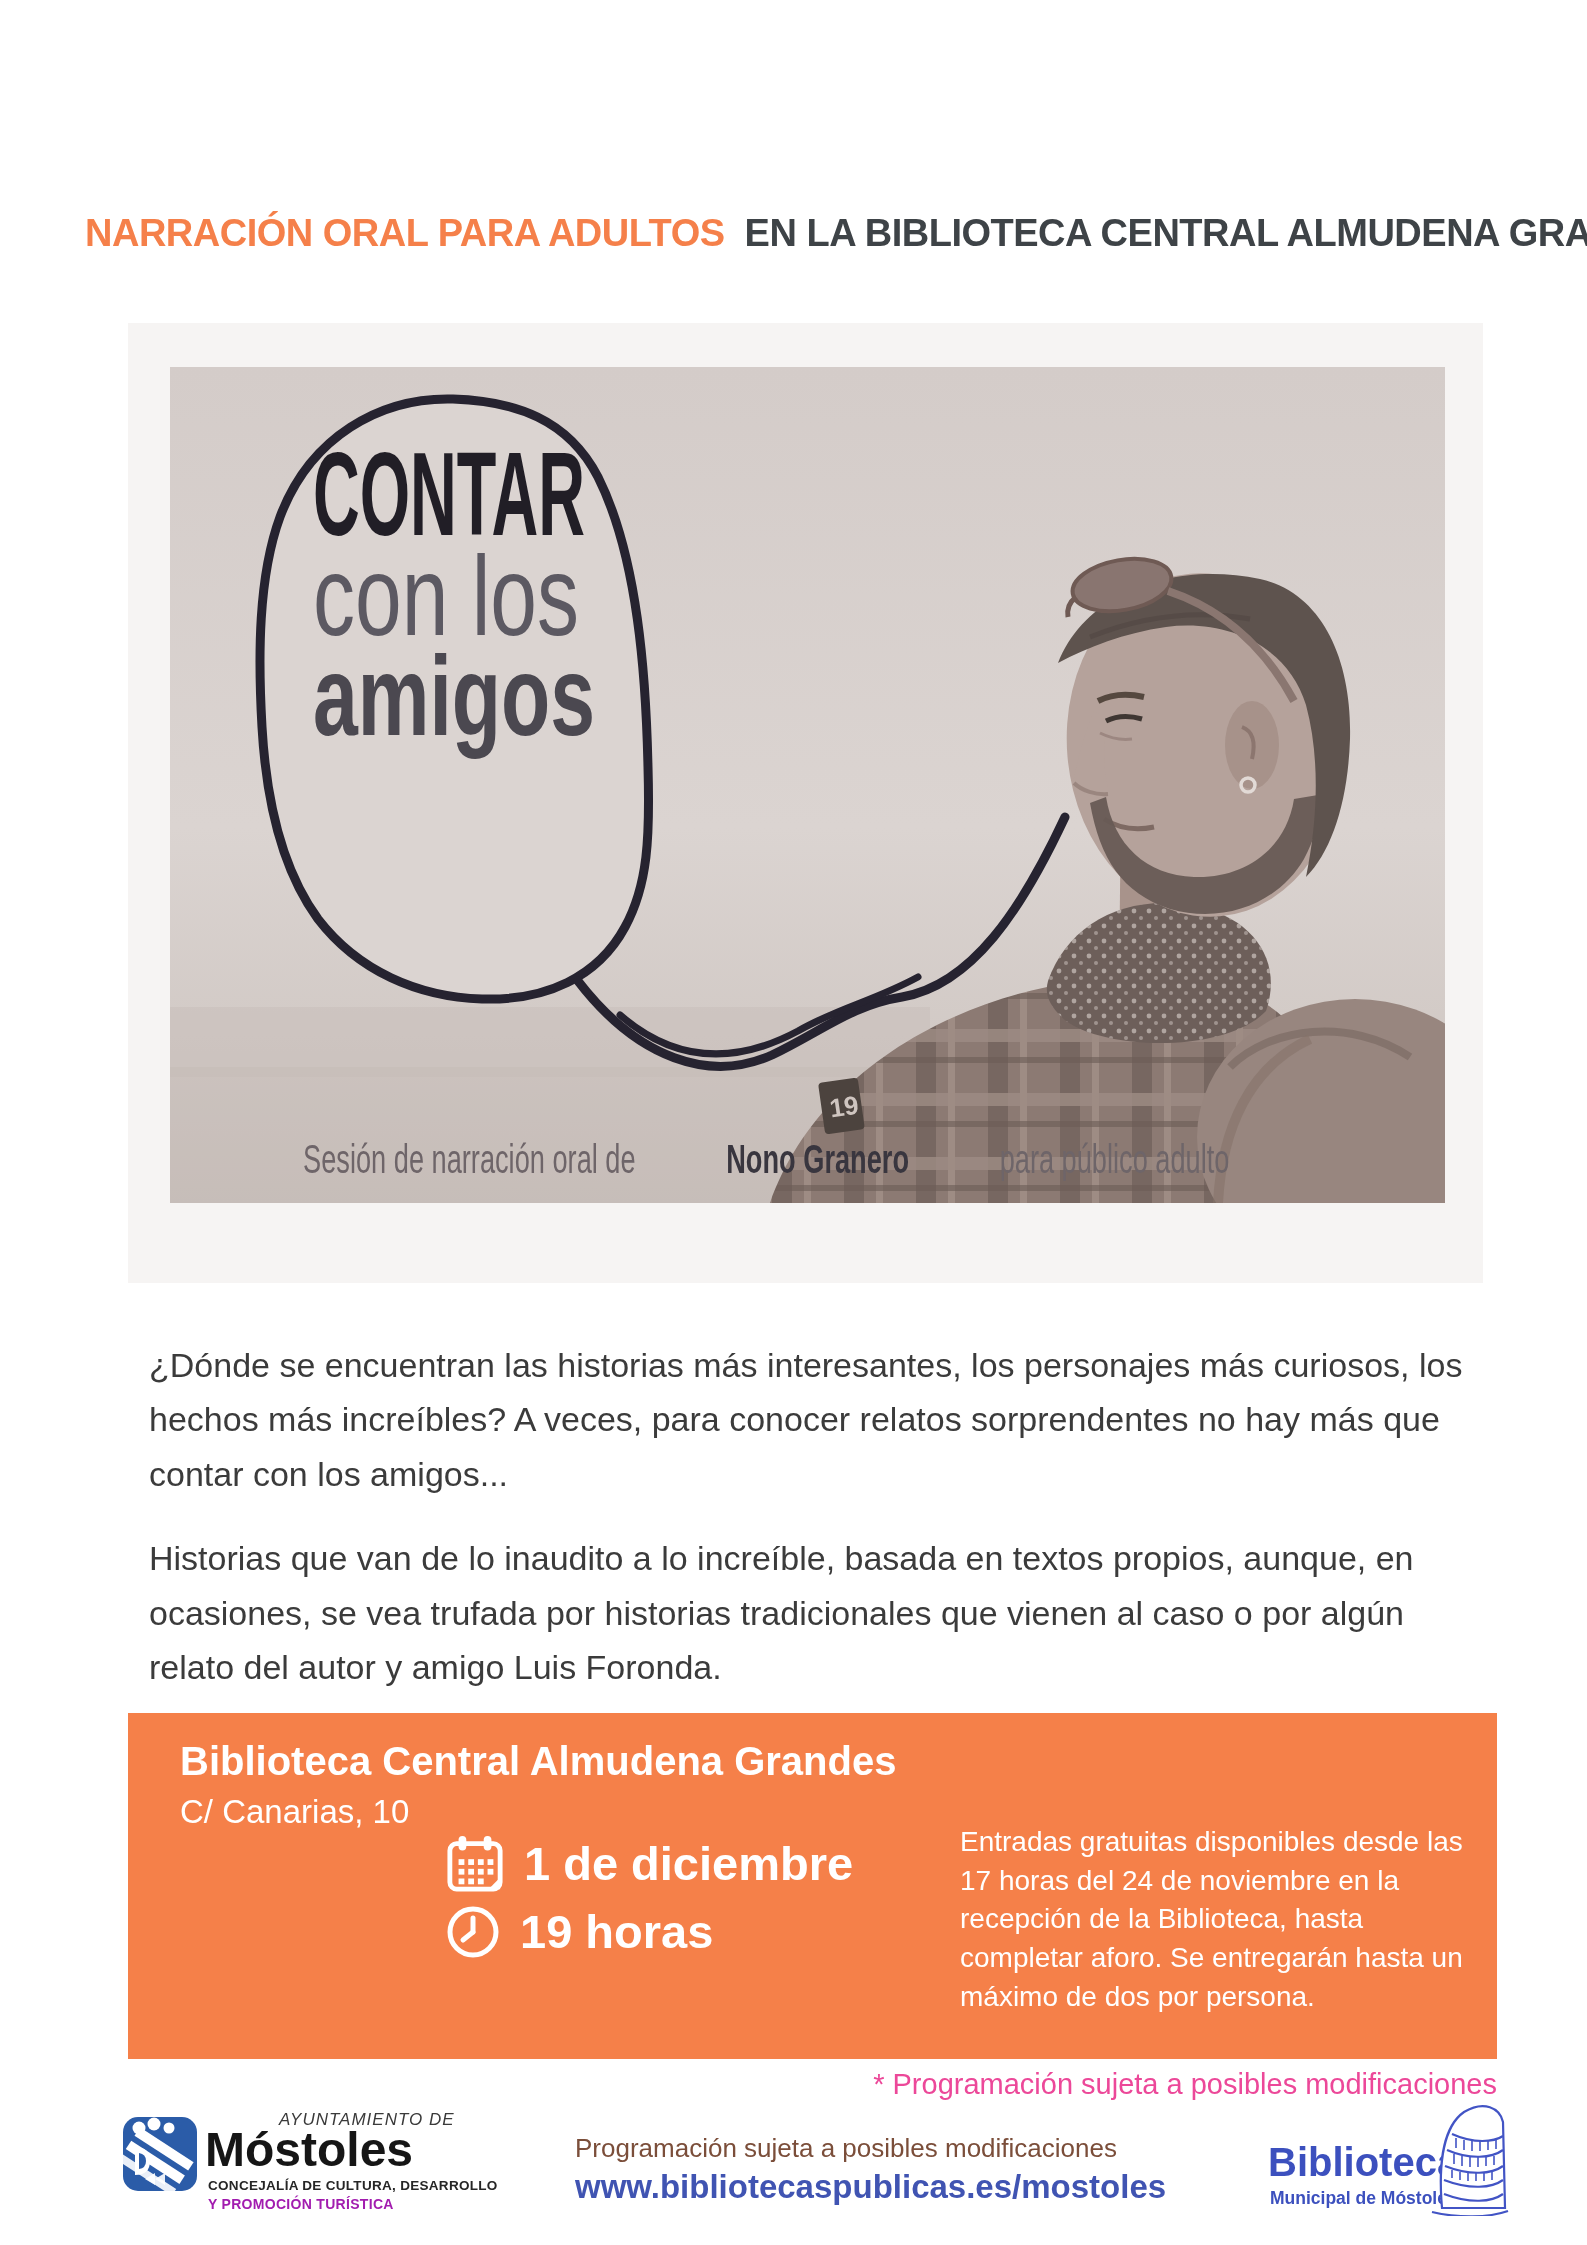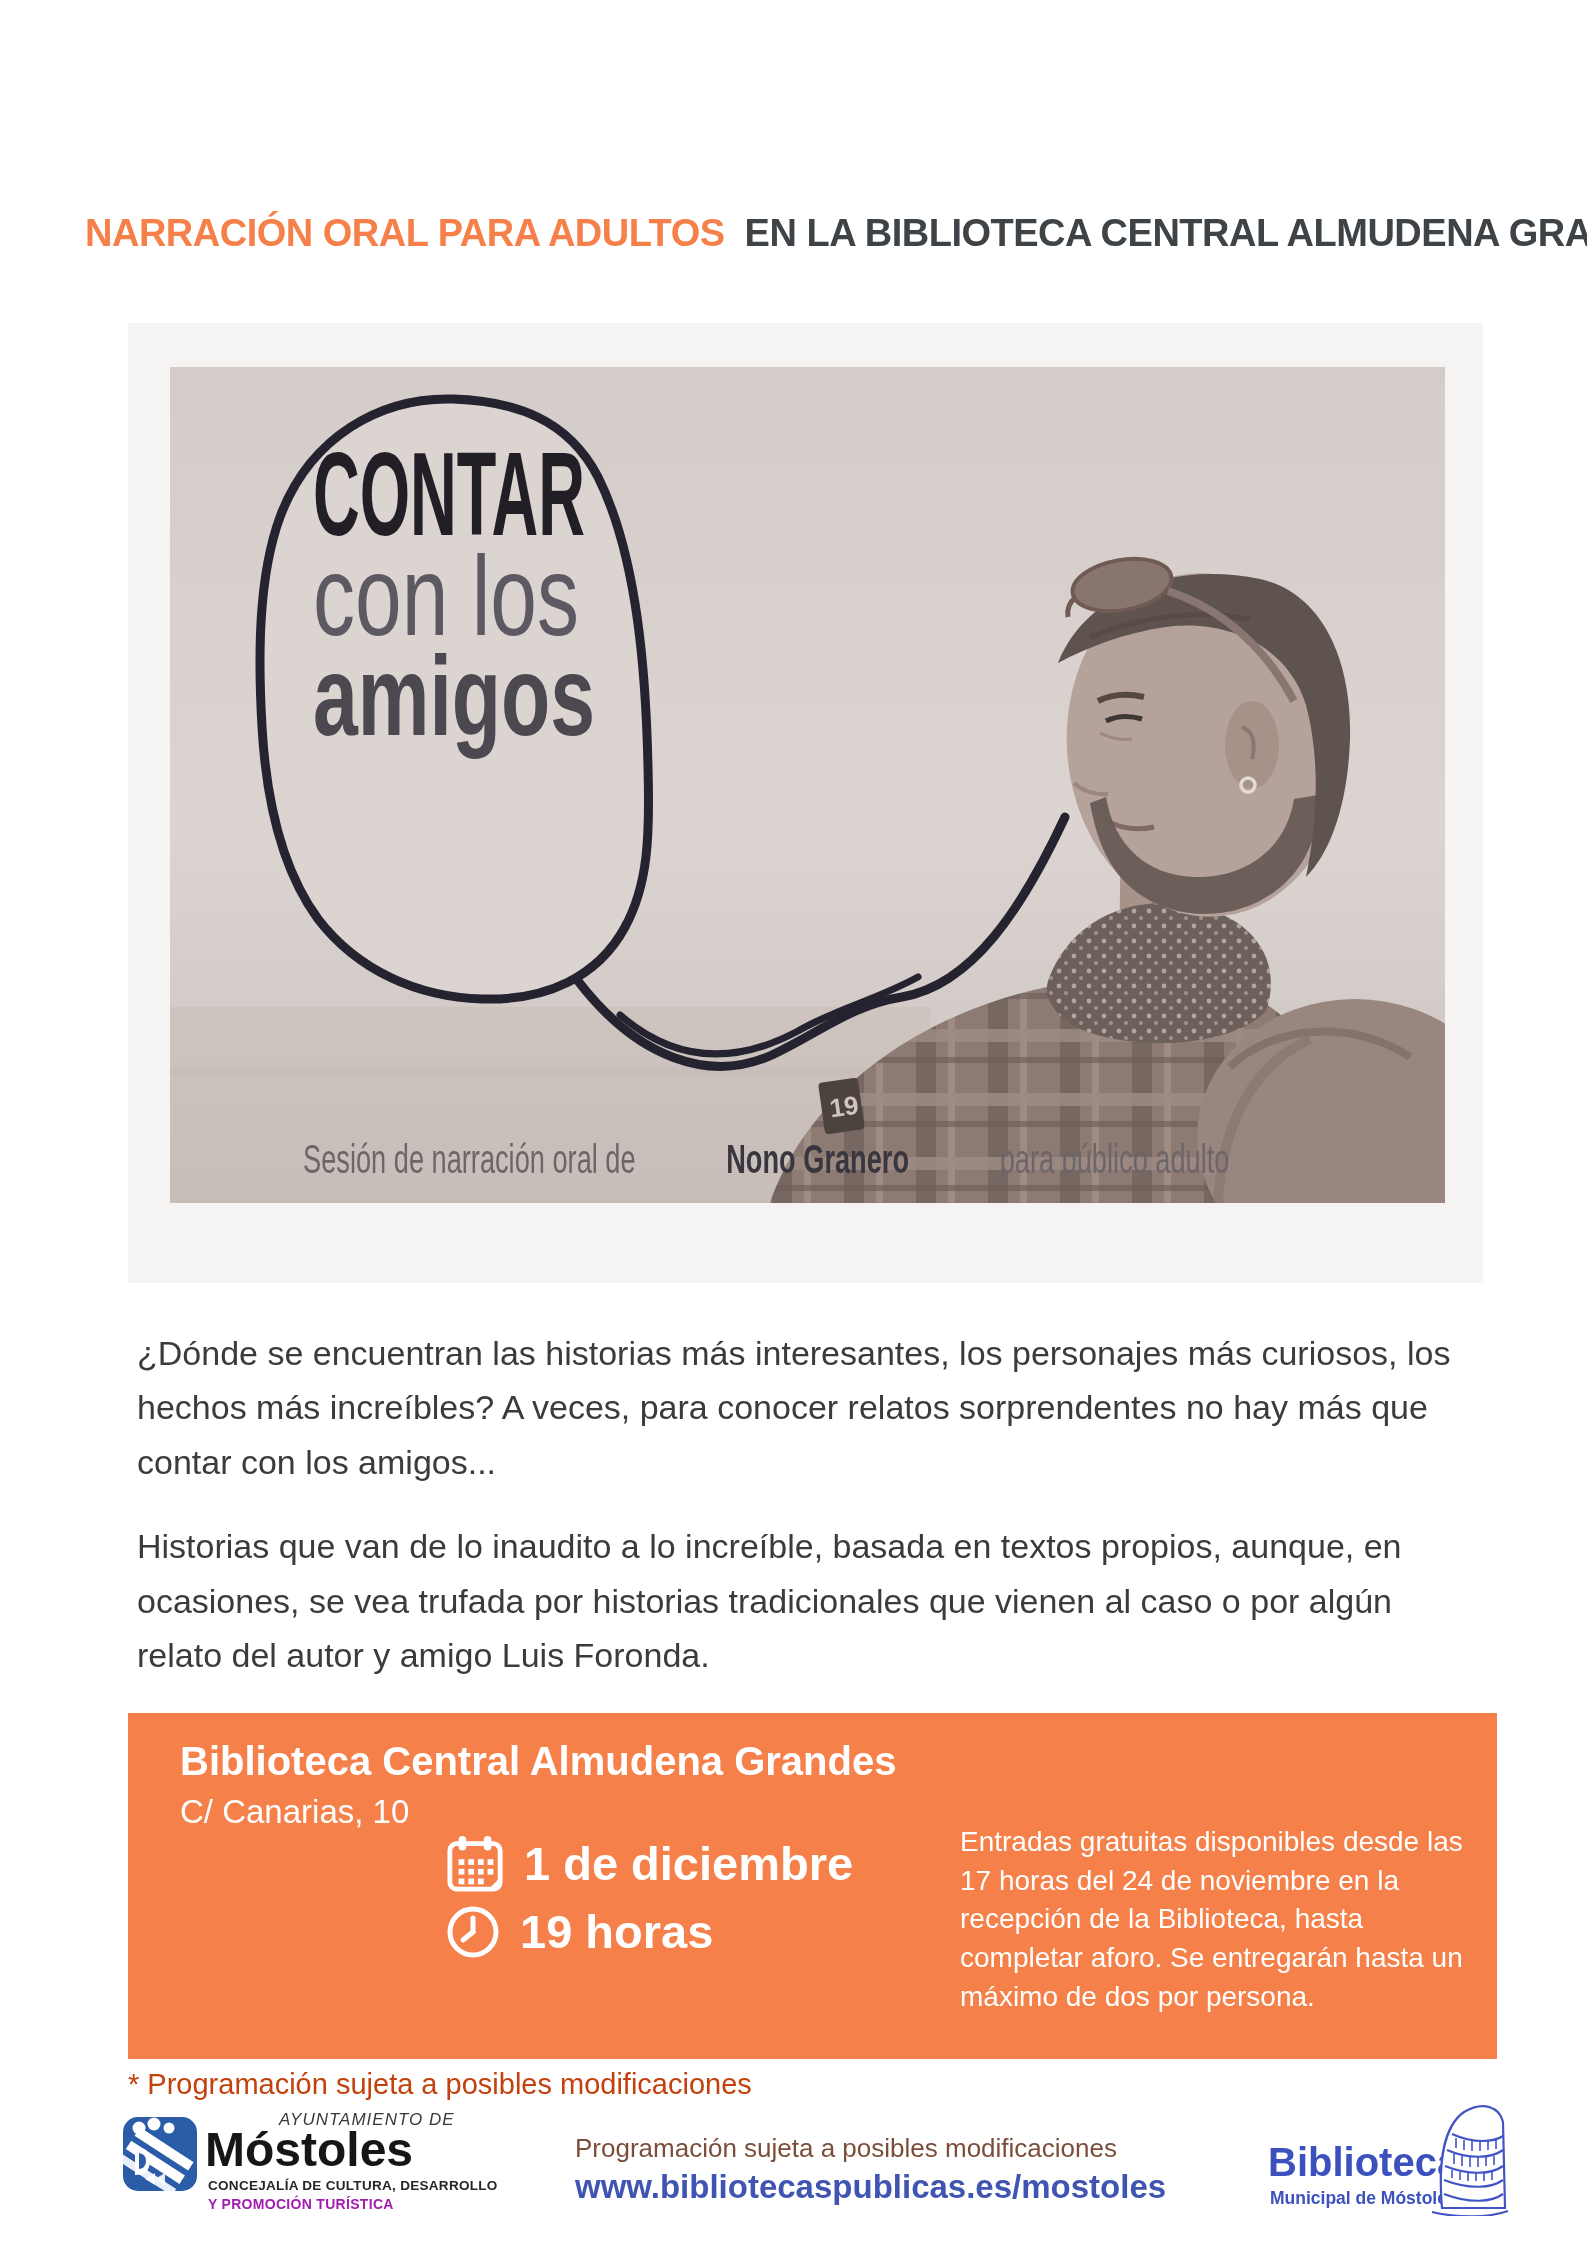--- a/index.html
+++ b/index.html
@@ -20,35 +20,35 @@
   .sub-dark{color:#3E4347;margin-left:10px;}
   .photo-card{
     position:absolute;left:128px;top:323px;width:1355px;height:960px;
     background:#F6F4F3;
   }
   .photo{position:absolute;left:42px;top:44px;width:1275px;height:836px;display:block;}
   .body-text{
     position:absolute;left:133px;top:1322px;width:1348px;
     color:#3B3B3B;font-size:34px;line-height:1.6;
   }
-  .body-text p{margin:4px;}
+  .body-text p{margin:16px;}
   .body-text p + p{margin-top:30px;}
   .event-box{
     position:absolute;left:128px;top:1713px;width:1369px;height:346px;
     background:#F58049;color:#ffffff;
   }
   .venue{position:absolute;left:52px;top:26px;font-size:40px;font-weight:700;}
   .address{position:absolute;left:52px;top:80px;font-size:33px;}
   .when{position:absolute;left:318px;top:122px;}
   .when-row{display:flex;align-items:center;gap:20px;margin-bottom:12px;}
   .when-label{font-size:47px;font-weight:700;line-height:1.1;text-align:center;}
   .tickets{position:absolute;left:832px;top:110px;width:510px;font-size:28px;line-height:1.38;}
   .note{
-    position:absolute;left:128px;top:2068px;width:1369px;
-    font-size:29px;color:#c2410c;
+    position:absolute;left:128px;top:2068px;width:1369px;text-align:right;
+    font-size:29px;color:#ec4899;
   }
   .mostoles{position:absolute;left:123px;top:2110px;width:420px;height:120px;}
   .mostoles .shield{position:absolute;left:0;top:7px;}
   .mostoles .ayto{position:absolute;left:156px;top:0;font-size:17px;letter-spacing:1px;color:#3A3A3A;white-space:nowrap;font-style:italic;}
   .mostoles .name{position:absolute;left:82px;top:12px;font-size:48px;font-weight:700;color:#161616;white-space:nowrap;}
   .mostoles .sub1{position:absolute;left:85px;top:68px;font-size:13.5px;font-weight:700;color:#262626;white-space:nowrap;letter-spacing:0.3px;}
   .mostoles .sub2{position:absolute;left:85px;top:86px;font-size:14px;font-weight:700;color:#a21caf;white-space:nowrap;letter-spacing:0.3px;}
   .footer-center{position:absolute;left:575px;top:2133px;width:620px;}
   .footer-center .fc1{font-size:26px;color:#7B4E3A;}
   .footer-center .fc2{font-size:33px;font-weight:700;color:#4054B2;margin-top:4px;}

